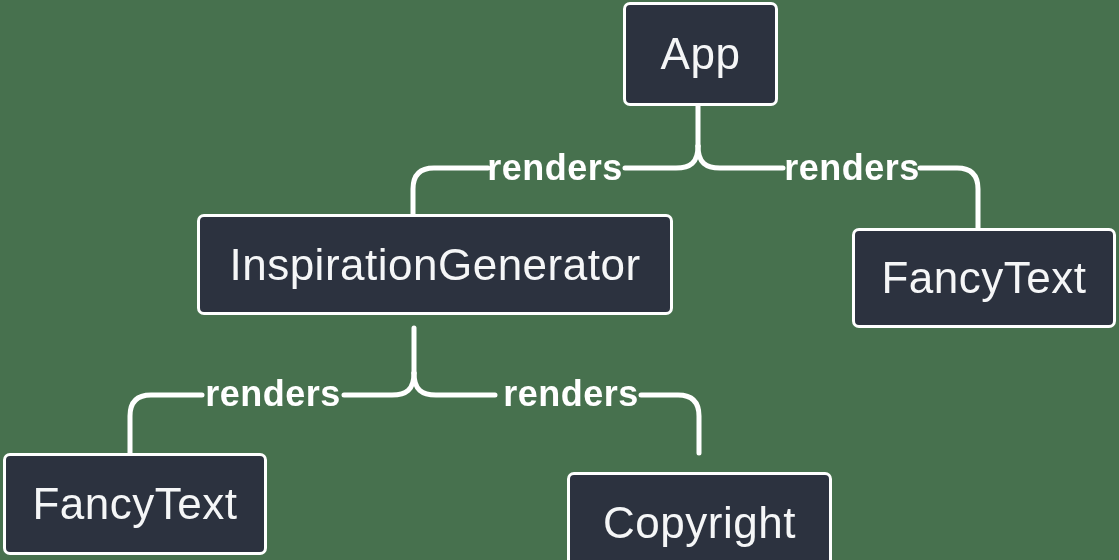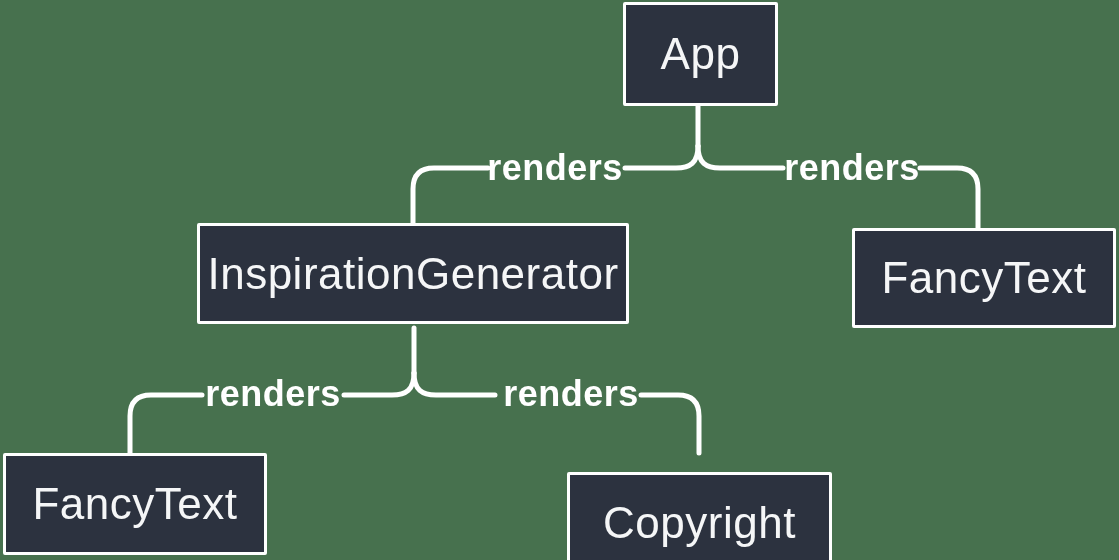--- a/index.html
+++ b/index.html
@@ -30,21 +30,21 @@
     fill: none;
     stroke: var(--line-color, #FFFFFF);
     stroke-width: 5;
     stroke-linecap: round;
   }
   .node {
     position: absolute;
     box-sizing: border-box;
     background: var(--node-fill, #2C323F);
     border: 3px solid var(--node-border, #FFFFFF);
-    border-radius: 2px;
+    border-radius: 7px;
     display: flex;
     align-items: center;
     justify-content: center;
   }
   .node-label {
     color: var(--node-text, #F5F6F7);
     font-size: 44px;
     font-weight: 400;
     letter-spacing: 0.5px;
     white-space: nowrap;
@@ -76,21 +76,21 @@
 
     <path d="M414,373 C414,390 406,395 392,395 L344,395 M202,395 L151,395 Q130,395 130,416 L130,453"></path>
 
     <path d="M414,373 C414,390 422,395 436,395 L495,395 M641,395 L678,395 Q699,395 699,416 L699,453"></path>
   </svg>
 
   <div class="node" style="left:623px; top:2px; width:155px; height:104px;">
     <span class="node-label">App</span>
   </div>
 
-  <div class="node" style="left:197px; top:223px; width:432px; height:101px;">
+  <div class="node" style="left:197px; top:214px; width:476px; height:101px;">
     <span class="node-label">InspirationGenerator</span>
   </div>
 
   <div class="node" style="left:852px; top:228px; width:264px; height:100px;">
     <span class="node-label">FancyText</span>
   </div>
 
   <div class="node" style="left:3px; top:453px; width:264px; height:102px;">
     <span class="node-label">FancyText</span>
   </div>

